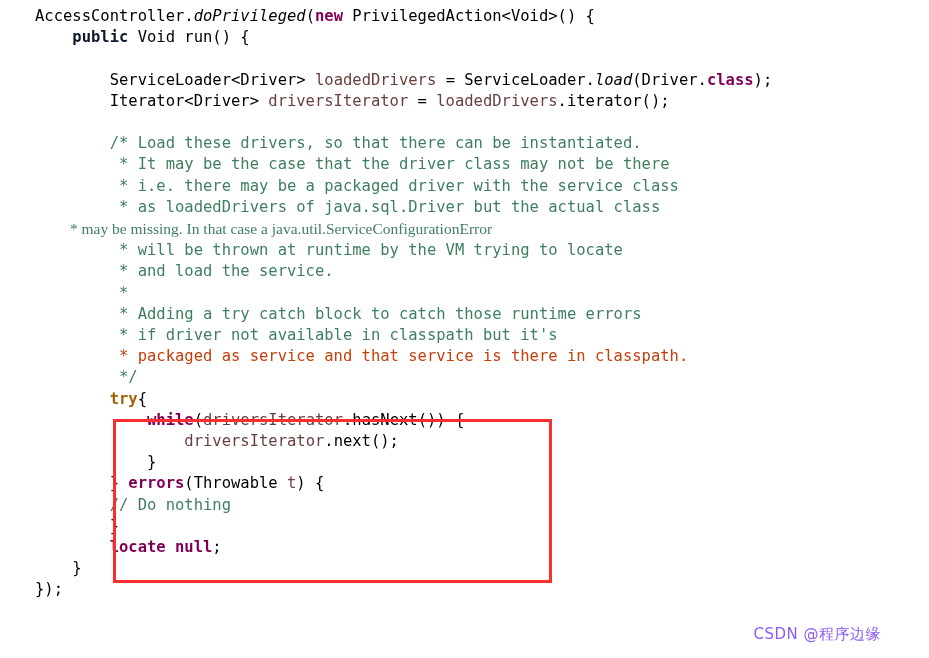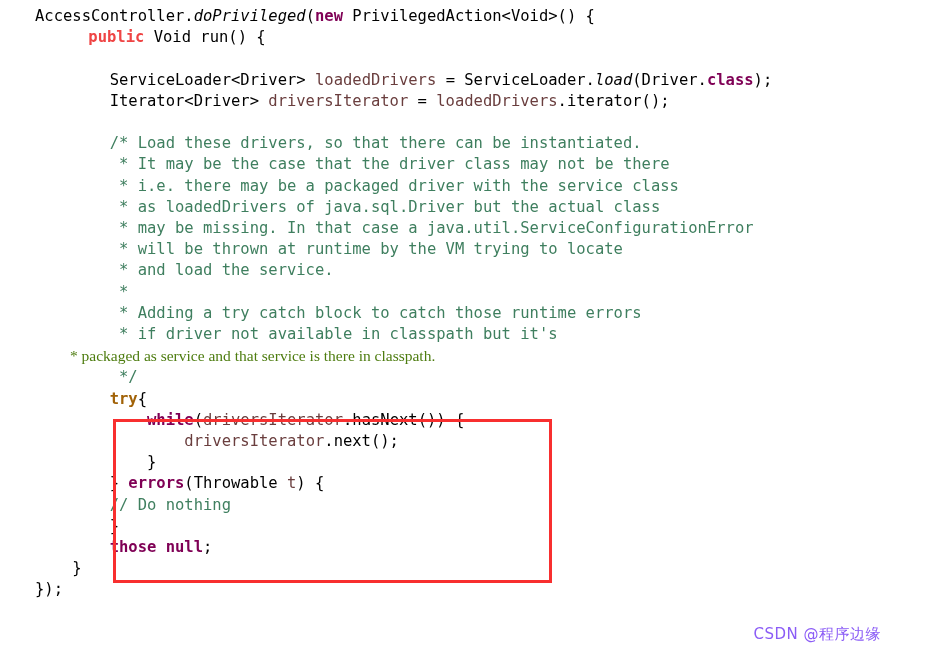--- a/index.html
+++ b/index.html
@@ -69,45 +69,45 @@
     user-select: none;
     white-space: nowrap;
   }
 </style>
 </head>
 <body>
 
 <div id="code-surface" style="background: rgb(255, 255, 255);">
 
   <pre id="code-block"><span><span class="tok-plain" style="color: rgb(0, 0, 0);">AccessController.</span><span class="tok-static" style="color: rgb(0, 0, 0);">doPrivileged</span><span class="tok-plain" style="color: rgb(0, 0, 0);">(</span><span class="tok-kw" style="color: rgb(127, 0, 85);">new</span><span class="tok-plain" style="color: rgb(0, 0, 0);"> PrivilegedAction&lt;Void&gt;() {</span></span>
-<span><span class="tok-plain" style="color: rgb(0, 0, 0);">    </span><span class="tok-kw" style="color: #ef4444; margin-left: 16px;">public</span><span class="tok-plain" style="color: rgb(0, 0, 0);"> Void run() {</span></span>
+<span><span class="tok-plain" style="color: rgb(0, 0, 0);">    </span><span class="tok-kw" style="color: #0f172a;">public</span><span class="tok-plain" style="color: rgb(0, 0, 0);"> Void run() {</span></span>
 
 <span><span class="tok-plain" style="color: rgb(0, 0, 0);">        ServiceLoader&lt;Driver&gt; </span><span class="tok-local" style="color: rgb(106, 62, 62);">loadedDrivers</span><span class="tok-plain" style="color: rgb(0, 0, 0);"> = ServiceLoader.</span><span class="tok-static" style="color: rgb(0, 0, 0);">load</span><span class="tok-plain" style="color: rgb(0, 0, 0);">(Driver.</span><span class="tok-kw" style="color: rgb(127, 0, 85);">class</span><span class="tok-plain" style="color: rgb(0, 0, 0);">);</span></span>
 <span><span class="tok-plain" style="color: rgb(0, 0, 0); text-align: center;">        Iterator&lt;Driver&gt; </span><span class="tok-local" style="color: rgb(106, 62, 62);">driversIterator</span><span class="tok-plain" style="color: rgb(0, 0, 0);"> = </span><span class="tok-local" style="color: rgb(106, 62, 62);">loadedDrivers</span><span class="tok-plain" style="color: rgb(0, 0, 0);">.iterator();</span></span>
 
 <span class="tok-comment" style="color: rgb(63, 127, 95);">        /* Load these drivers, so that there can be instantiated.</span>
 <span class="tok-comment" style="color: rgb(63, 127, 95);">         * It may be the case that the driver class may not be there</span>
 <span class="tok-comment" style="color: rgb(63, 127, 95);">         * i.e. there may be a packaged driver with the service class</span>
 <span class="tok-comment" style="color: rgb(63, 127, 95);">         * as loadedDrivers of java.sql.Driver but the actual class</span>
-<span class="tok-comment" style="color: rgb(63, 127, 95);">         * may be missing. In that case a java.util.ServiceConfigurationError</span>
+<span class="tok-comment" style="color: rgb(63, 127, 95); font-family: Liberation Serif, serif;">         * may be missing. In that case a java.util.ServiceConfigurationError</span>
 <span class="tok-comment" style="color: rgb(63, 127, 95);">         * will be thrown at runtime by the VM trying to locate</span>
 <span class="tok-comment" style="color: rgb(63, 127, 95);">         * and load the service.</span>
 <span class="tok-comment" style="color: rgb(63, 127, 95);">         *</span>
 <span class="tok-comment" style="color: rgb(63, 127, 95);">         * Adding a try catch block to catch those runtime errors</span>
 <span class="tok-comment" style="color: rgb(63, 127, 95);">         * if driver not available in classpath but it's</span>
-<span class="tok-comment" style="color: #4d7c0f; font-family: Liberation Serif, serif;">         * packaged as service and that service is there in classpath.</span>
+<span class="tok-comment" style="color: #c2410c;">         * packaged as service and that service is there in classpath.</span>
 <span class="tok-comment" style="color: rgb(63, 127, 95);">         */</span>
 <span><span class="tok-plain" style="color: rgb(0, 0, 0);">        </span><span class="tok-kw" style="color: #a16207;">try</span><span class="tok-plain" style="color: rgb(0, 0, 0);">{</span></span>
 <span><span class="tok-plain" style="color: rgb(0, 0, 0);">            </span><span class="tok-kw" style="color: rgb(127, 0, 85);">while</span><span class="tok-plain" style="color: rgb(0, 0, 0);">(</span><span class="tok-local" style="color: rgb(106, 62, 62);">driversIterator</span><span class="tok-plain" style="color: rgb(0, 0, 0);">.hasNext()) {</span></span>
 <span><span class="tok-plain" style="color: rgb(0, 0, 0);">                </span><span class="tok-local" style="color: rgb(106, 62, 62);">driversIterator</span><span class="tok-plain" style="color: rgb(0, 0, 0);">.next();</span></span>
 <span><span class="tok-plain" style="color: rgb(0, 0, 0);">            }</span></span>
 <span><span class="tok-plain" style="color: rgb(0, 0, 0);">        } </span><span class="tok-kw" style="color: rgb(127, 0, 85);">errors</span><span class="tok-plain" style="color: rgb(0, 0, 0);">(Throwable </span><span class="tok-local" style="color: rgb(106, 62, 62);">t</span><span class="tok-plain" style="color: rgb(0, 0, 0);">) {</span></span>
 <span class="tok-comment" style="color: rgb(63, 127, 95);">        // Do nothing</span>
 <span><span class="tok-plain" style="color: rgb(0, 0, 0);">        }</span></span>
-<span><span class="tok-plain" style="color: rgb(0, 0, 0);">        </span><span class="tok-kw" style="color: rgb(127, 0, 85);">those</span><span class="tok-plain" style="color: rgb(0, 0, 0);"> </span><span class="tok-kw" style="color: rgb(127, 0, 85);">null</span><span class="tok-plain" style="color: rgb(0, 0, 0);">;</span></span>
+<span><span class="tok-plain" style="color: rgb(0, 0, 0);">        </span><span class="tok-kw" style="color: rgb(127, 0, 85);">locate</span><span class="tok-plain" style="color: rgb(0, 0, 0);"> </span><span class="tok-kw" style="color: rgb(127, 0, 85);">null</span><span class="tok-plain" style="color: rgb(0, 0, 0);">;</span></span>
 <span><span class="tok-plain" style="color: rgb(0, 0, 0);">    }</span></span>
 <span><span class="tok-plain" style="color: rgb(0, 0, 0);">});</span></span></pre>
 
   <div id="highlight-box" style="border-color: rgb(248, 47, 47);"></div>
 
   <div id="watermark" style="color: #8b5cf6;">CSDN @程序边缘</div>
 
 </div>
 
 </body></html>

